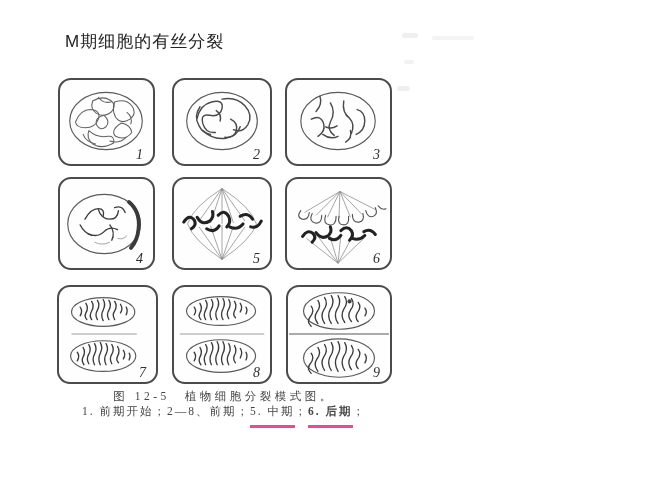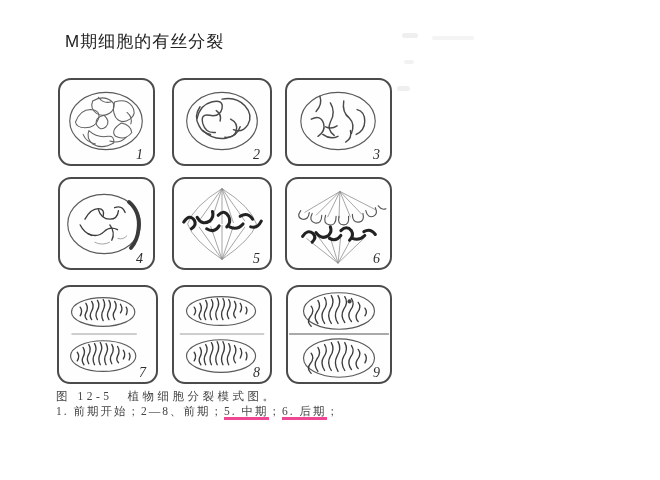--- a/index.html
+++ b/index.html
@@ -14,25 +14,25 @@
        font-family:"Liberation Serif","DejaVu Serif",serif;font-style:italic;}
   
   .o{fill:none;stroke:#5a5a5a;stroke-width:1.2;}
   .t{fill:none;stroke:#616161;stroke-width:1.1;stroke-linecap:round;}
   .s{fill:none;stroke:#4a4a4a;stroke-width:1.5;stroke-linecap:round;}
   .k{fill:none;stroke:#222;stroke-width:3.2;stroke-linecap:round;}
   .f{fill:none;stroke:#8a8a8a;stroke-width:0.8;}
   .v{fill:none;stroke:#3c3c3c;stroke-width:1.4;stroke-linecap:round;}
   .w{fill:none;stroke:#555;stroke-width:1.2;stroke-linecap:round;}
   .plate{stroke:#9a9a9a;stroke-width:1;}
-  .caption{position:absolute;left:56px;top:389px;width:336px;
+  .caption{position:absolute;left:56px;top:389px;width:336px;text-align:center;
            color:#454545;font-family:"Liberation Serif","DejaVu Serif",serif;}
   .cap1{font-size:11.5px;letter-spacing:3.5px;line-height:15px;white-space:nowrap;}
   .cap2,.cap3{font-size:11.5px;letter-spacing:2px;line-height:14px;white-space:nowrap;}
-  .hl{border-bottom:3px solid #ee4796;padding-bottom:0px;}
+  .hl{border-bottom:3px solid #ee4796;padding-bottom:8px;}
   .smudge{position:absolute;background:#efefef;border-radius:3px;}
 </style>
 </head>
 <body>
 
 <div class="slide">
 
   <div class="title">M期细胞的有丝分裂</div>
 
   <div class="smudge" style="left:402px;top:33px;width:16px;height:5px;"></div>
@@ -218,16 +218,16 @@
       <path class="v" d="M59 58 q4 7 -1 14 q-4 7 1 15"></path>
       <path class="v" d="M66 61 q4 6 -1 12 q-4 6 1 13"></path>
       <path class="v" d="M73 65 q4 5 -1 11 q-3 5 1 9"></path>
       <path class="v" d="M80 70 q3 4 0 9"></path>
     </svg>
     <span class="num">9</span>
   </div>
 
   <div class="caption">
     <div class="cap1">图 12-5　植物细胞分裂模式图。</div>
-    <div class="cap2"><span>1. 前期开始；2—8、前期；</span><span class="hl" style="border-bottom-color: rgb(238, 71, 150);">5. 中期</span><span>；</span><span class="hl" style="border-bottom-color: rgb(238, 71, 150);">6. 后期</span><span>；</span></div>
+    <div class="cap2"><span>1. 前期开始；2—8、前期；</span><span class="hl" style="border-bottom-color: rgb(238, 71, 150);">5. 中期</span><span>；</span><span class="hl" style="border-bottom-color: rgb(238, 71, 150); font-weight: bold;">6. 后期</span><span>；</span></div>
   </div>
 
 </div>
 
 </body></html>

